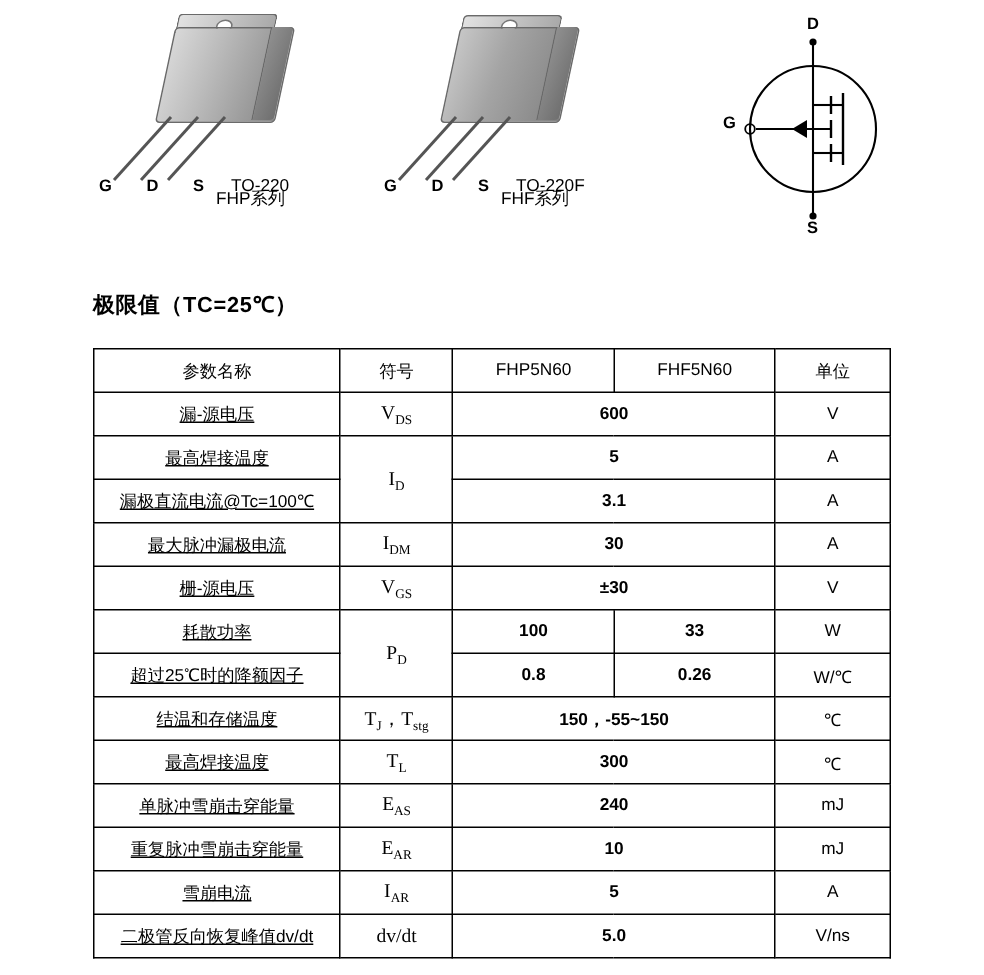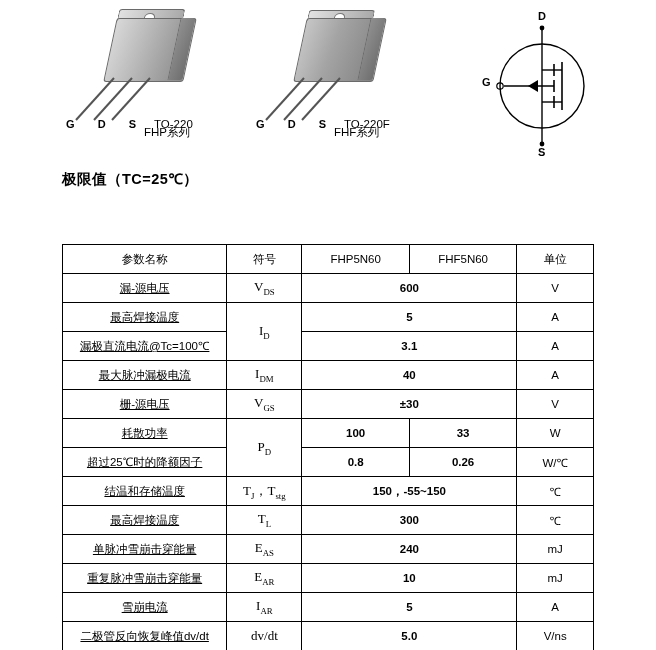--- a/index.html
+++ b/index.html
@@ -120,31 +120,31 @@
     position: absolute;
     font-size: 11px;
     font-weight: bold;
   }
 
   
   .section-title {
     margin: 0;
     position: absolute;
     left: 62px;
-    top: 168px;
+    top: 192px;
     font-size: 14.5px;
     font-weight: bold;
     letter-spacing: 0.5px;
   }
 
   
   table.specs {
     position: absolute;
     left: 62px;
-    top: 244px;
+    top: 232px;
     border-collapse: collapse;
     width: 532px;
     font-size: 11.5px;
   }
   table.specs td, table.specs th {
     border: 1px solid #000;
     text-align: center;
     vertical-align: middle;
     height: 28px;
     font-weight: normal;
@@ -289,21 +289,21 @@
       <td class="param">漏极直流电流@Tc=100℃</td>
       <td class="val" colspan="2">3.1</td>
       <td class="unit">A</td>
     </tr>
 
     <tr>
       <td class="param">最大脉冲漏极电流</td>
       <td class="sym">
         <span>I</span><sub>DM</sub>
       </td>
-      <td class="val" colspan="2">40</td>
+      <td class="val" colspan="2">30</td>
       <td class="unit">A</td>
     </tr>
 
     <tr>
       <td class="param">栅-源电压</td>
       <td class="sym">
         <span>V</span><sub>GS</sub>
       </td>
       <td class="val" colspan="2">±30</td>
       <td class="unit">V</td>

